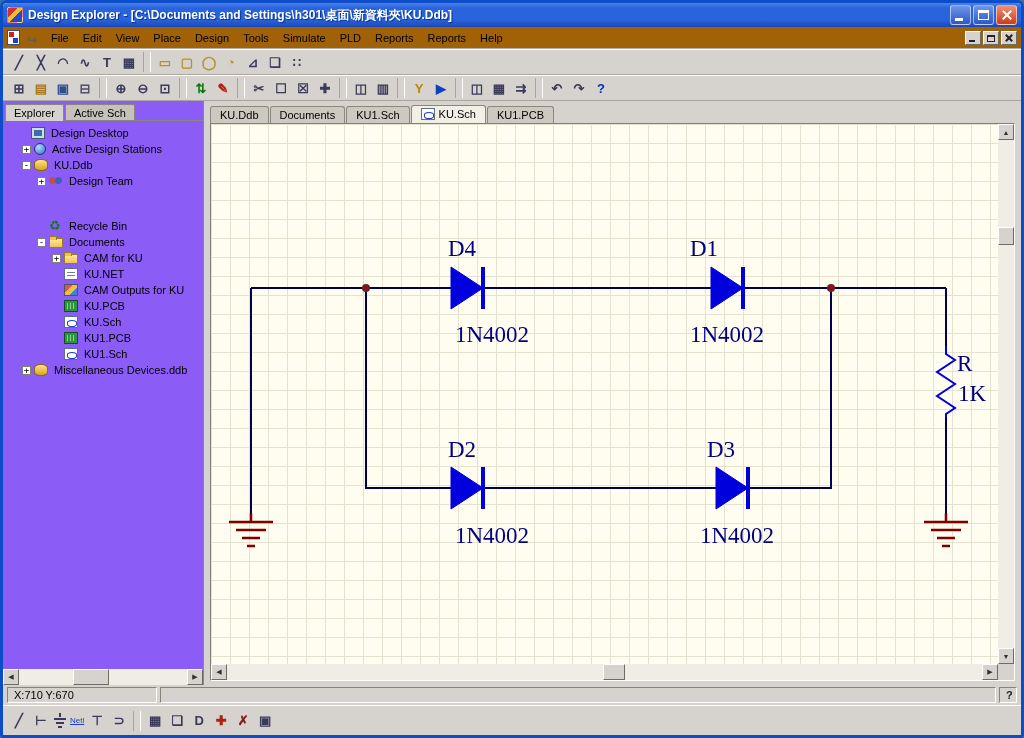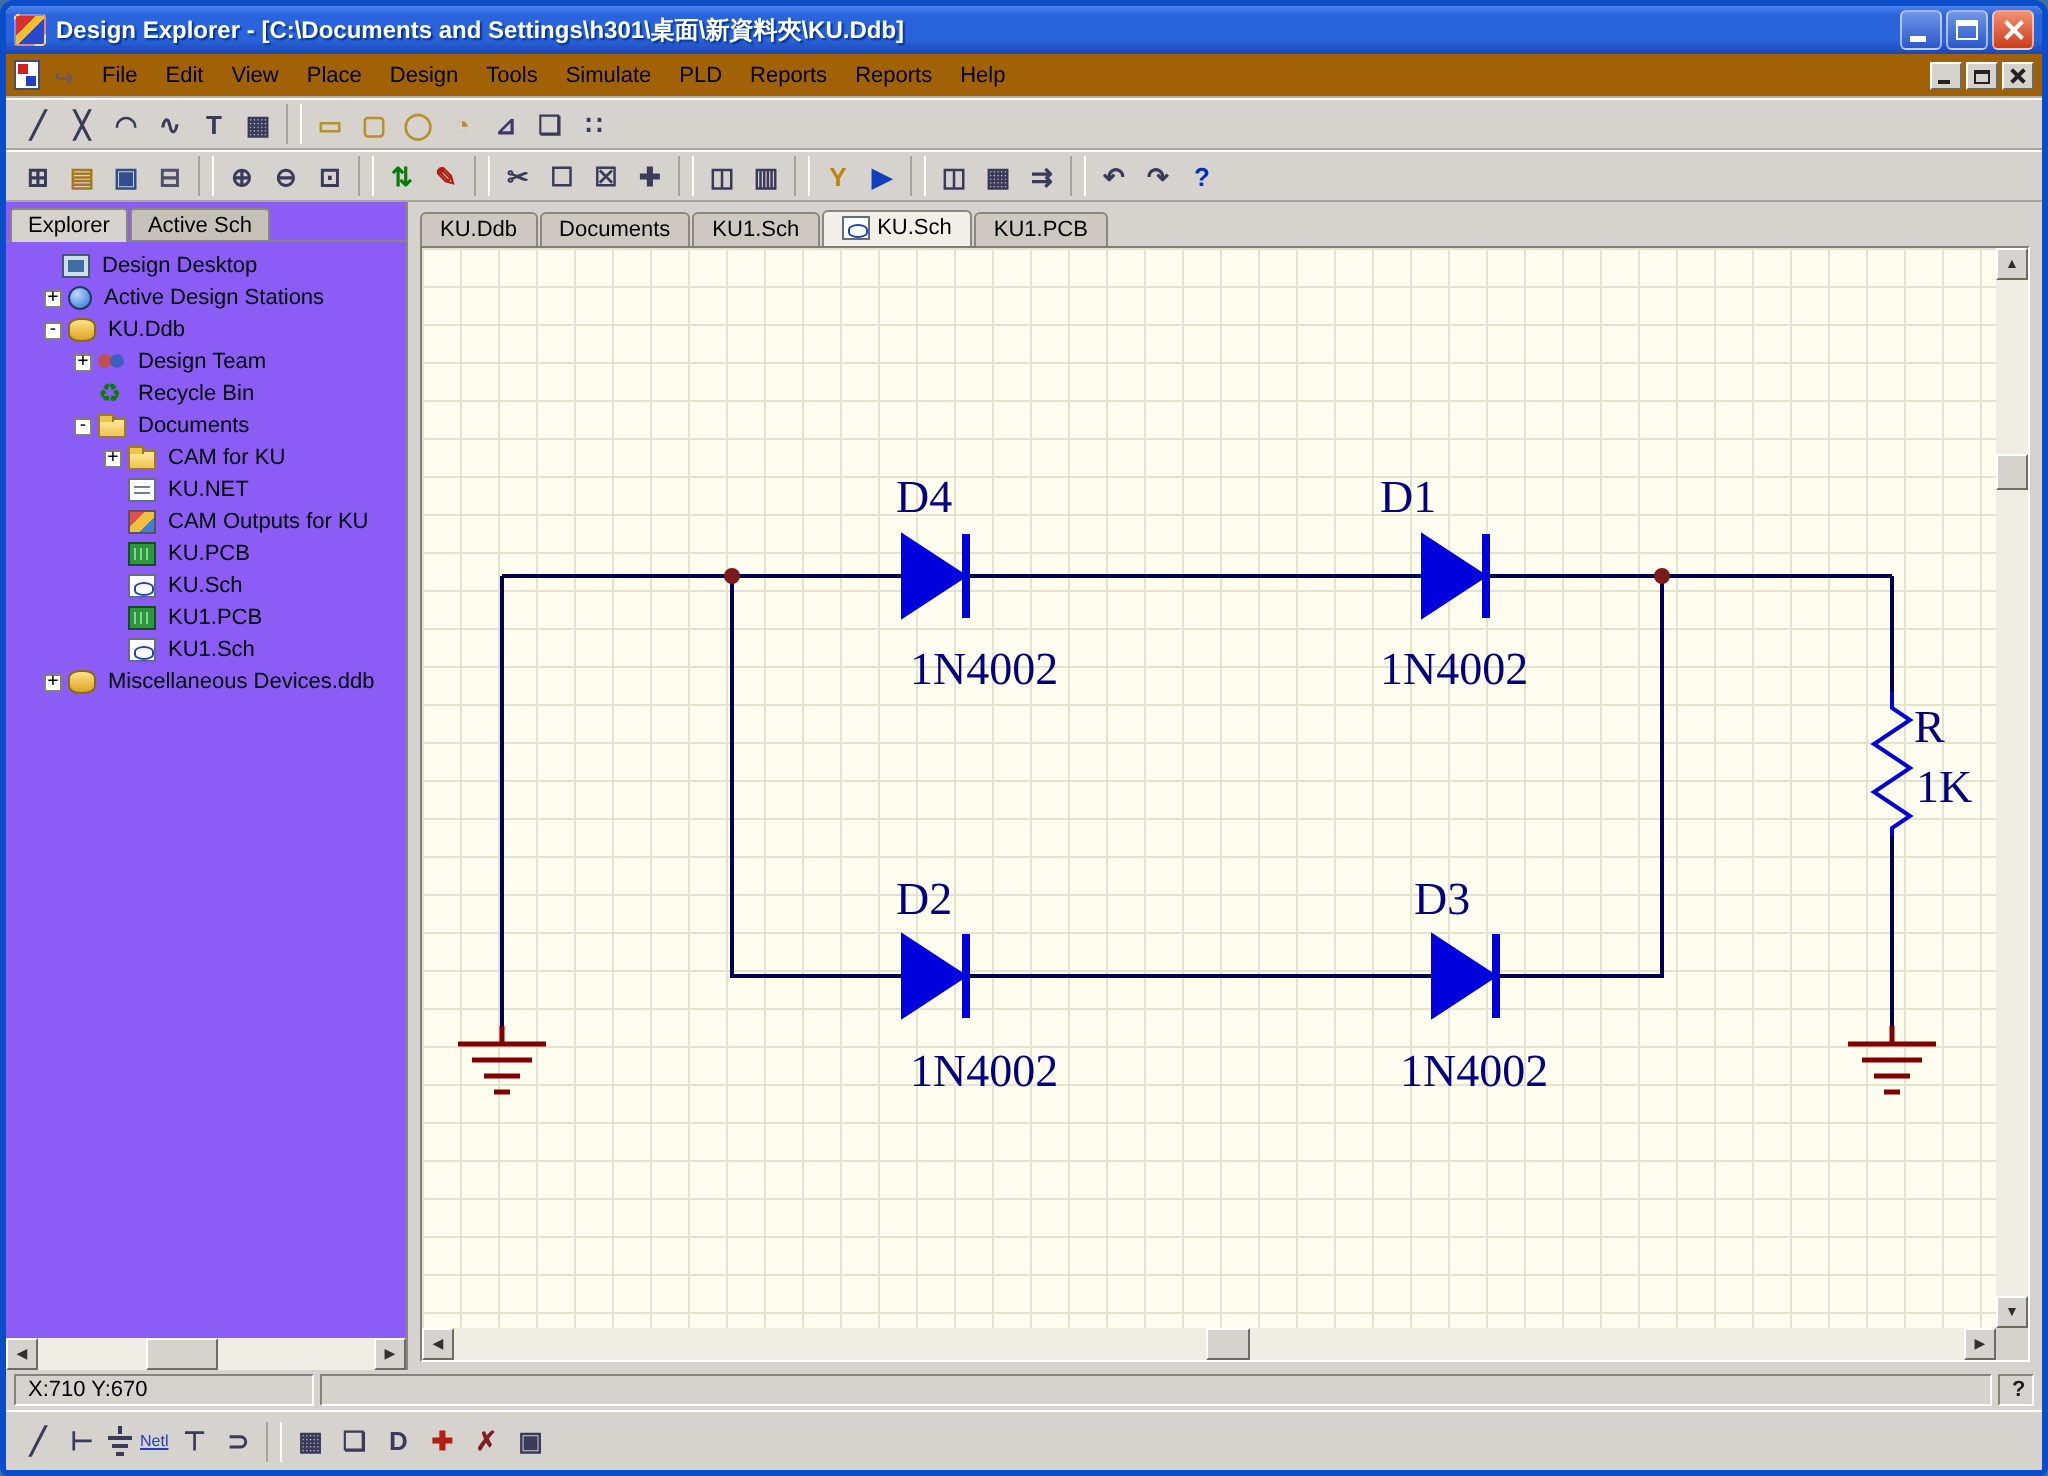--- a/index.html
+++ b/index.html
@@ -226,21 +226,21 @@
           <div class="tree-row" style="padding-left: 19px;">
             <span class="expander">-</span>
             <span class="ti ti-database"></span>
             <span class="tlabel">KU.Ddb</span>
           </div>
           <div class="tree-row" style="padding-left: 34px;">
             <span class="expander">+</span>
             <span class="ti ti-team"></span>
             <span class="tlabel">Design Team</span>
           </div>
-          <div class="tree-row" style="padding-left: 34px;">
+          <div class="tree-row" style="padding-left: 34px; margin-top: 29px;">
             <span class="expander none"></span>
             <span class="ti ti-recycle"></span>
             <span class="tlabel">Recycle Bin</span>
           </div>
           <div class="tree-row" style="padding-left: 34px;">
             <span class="expander">-</span>
             <span class="ti ti-folder-open"></span>
             <span class="tlabel">Documents</span>
           </div>
           <div class="tree-row" style="padding-left: 49px;">

